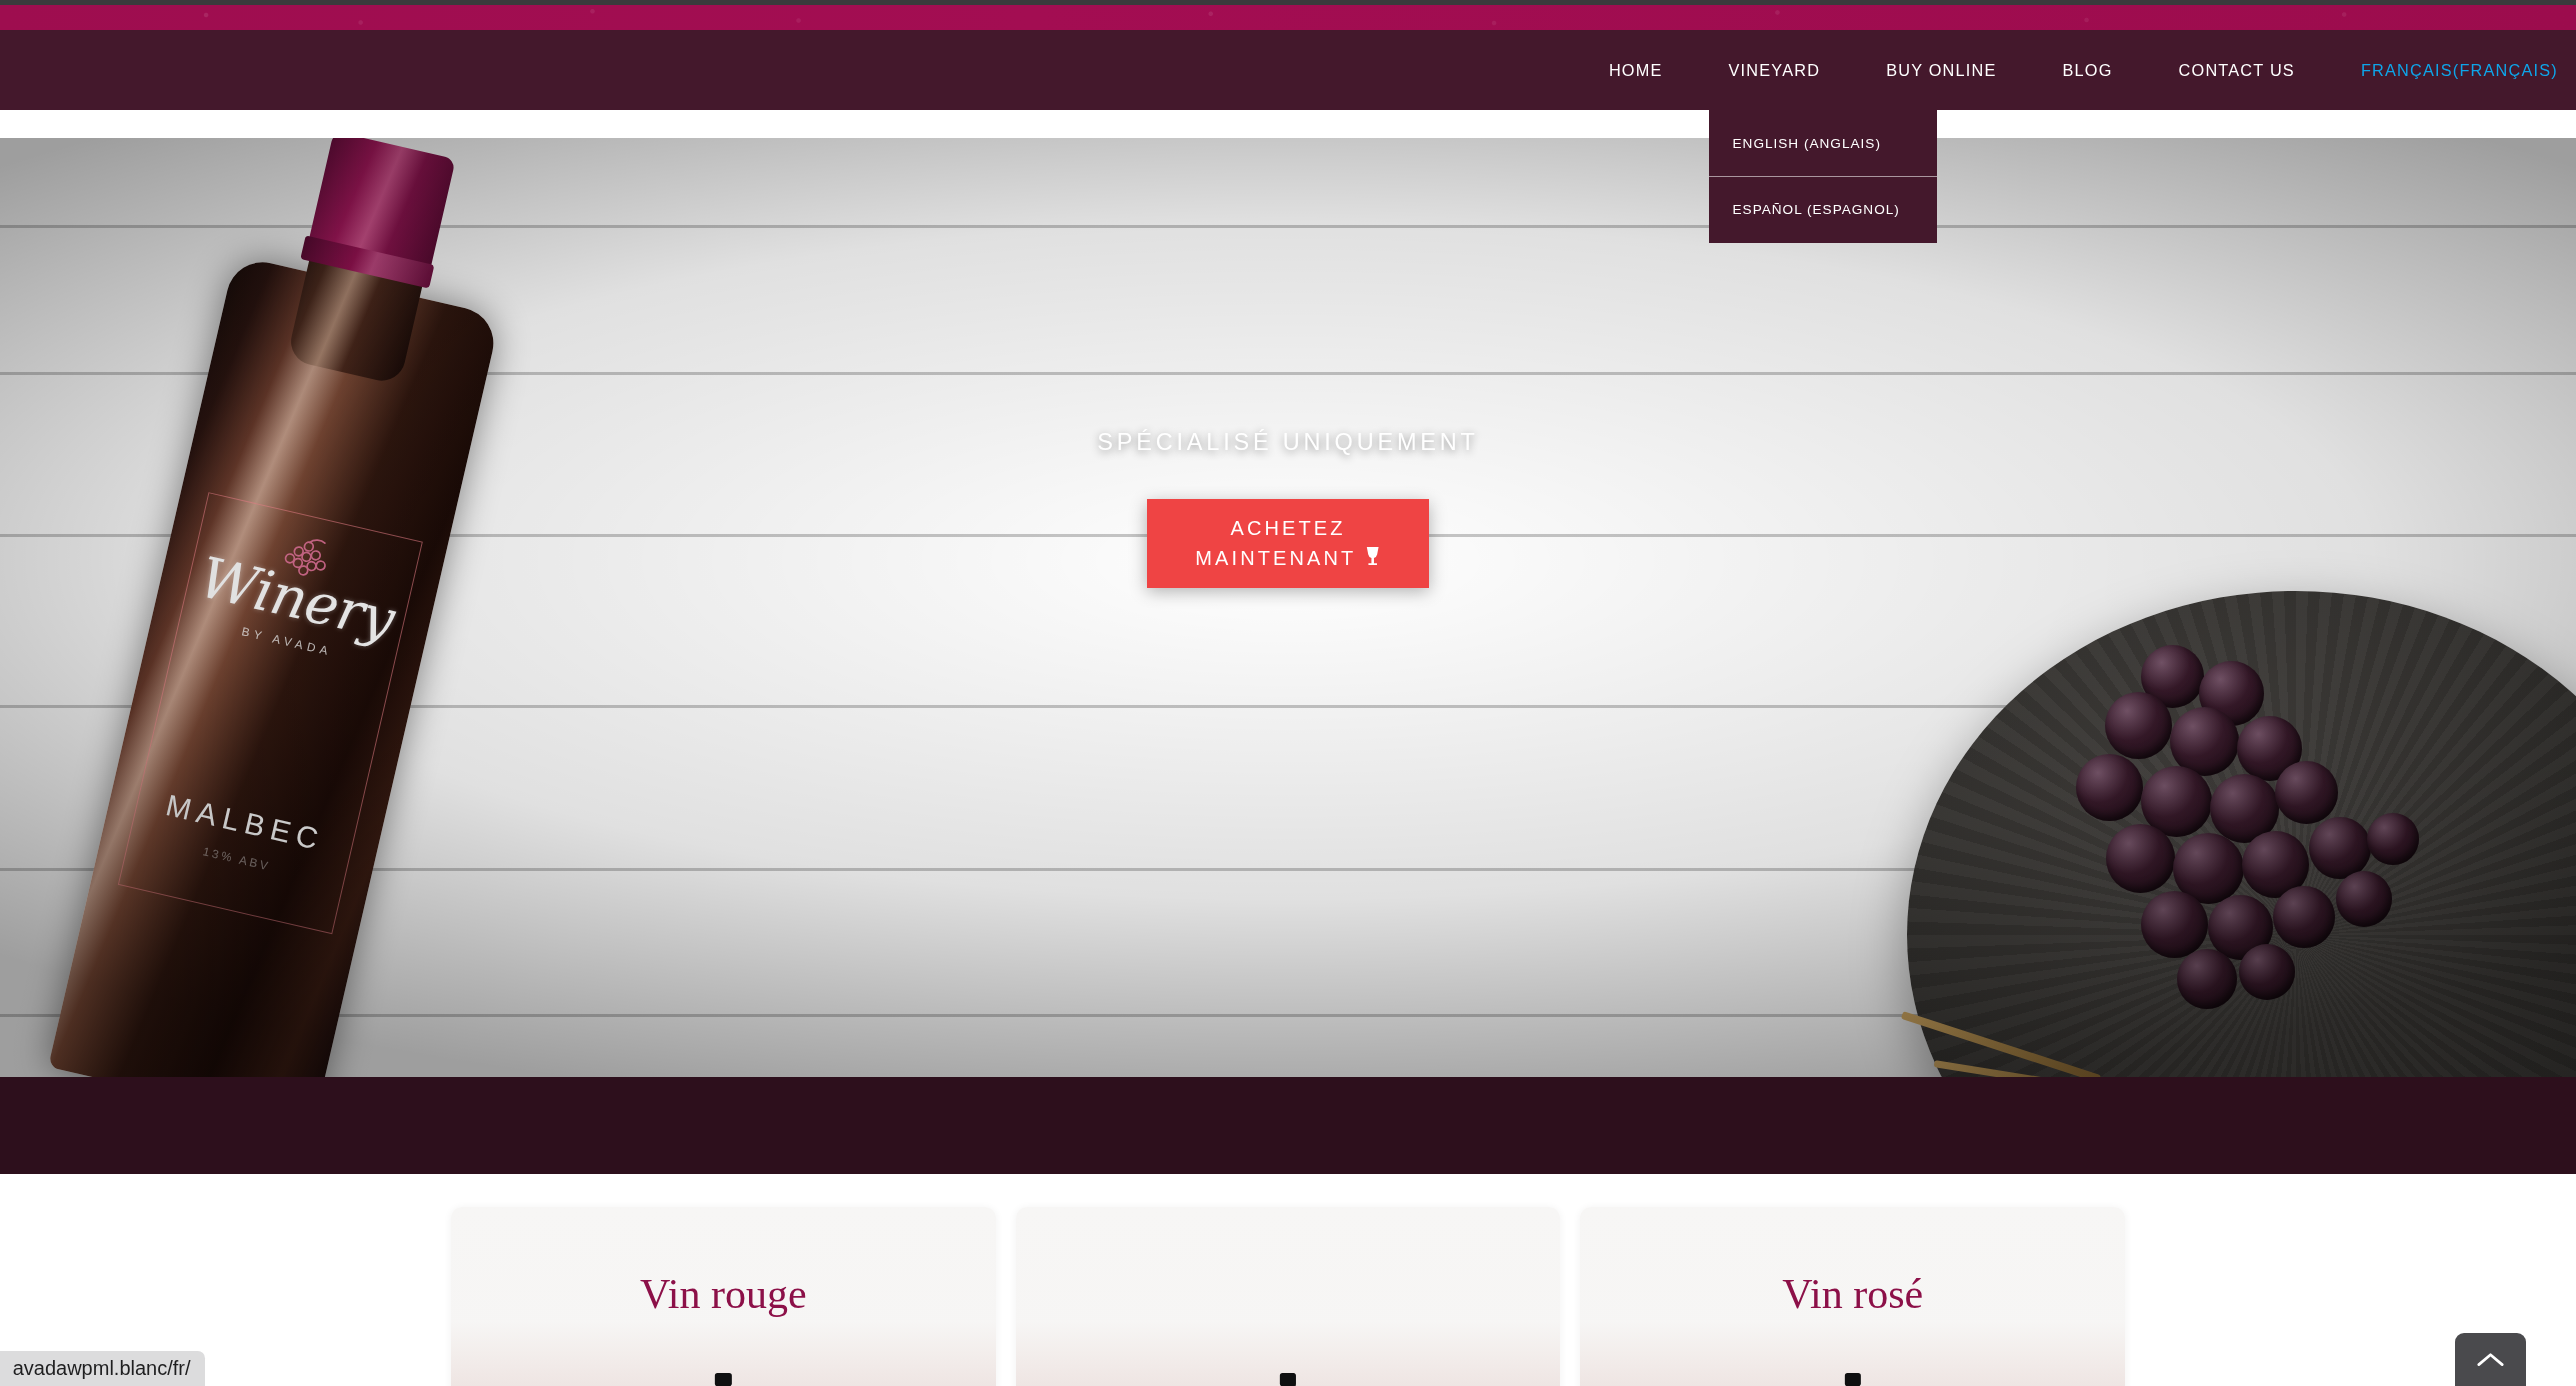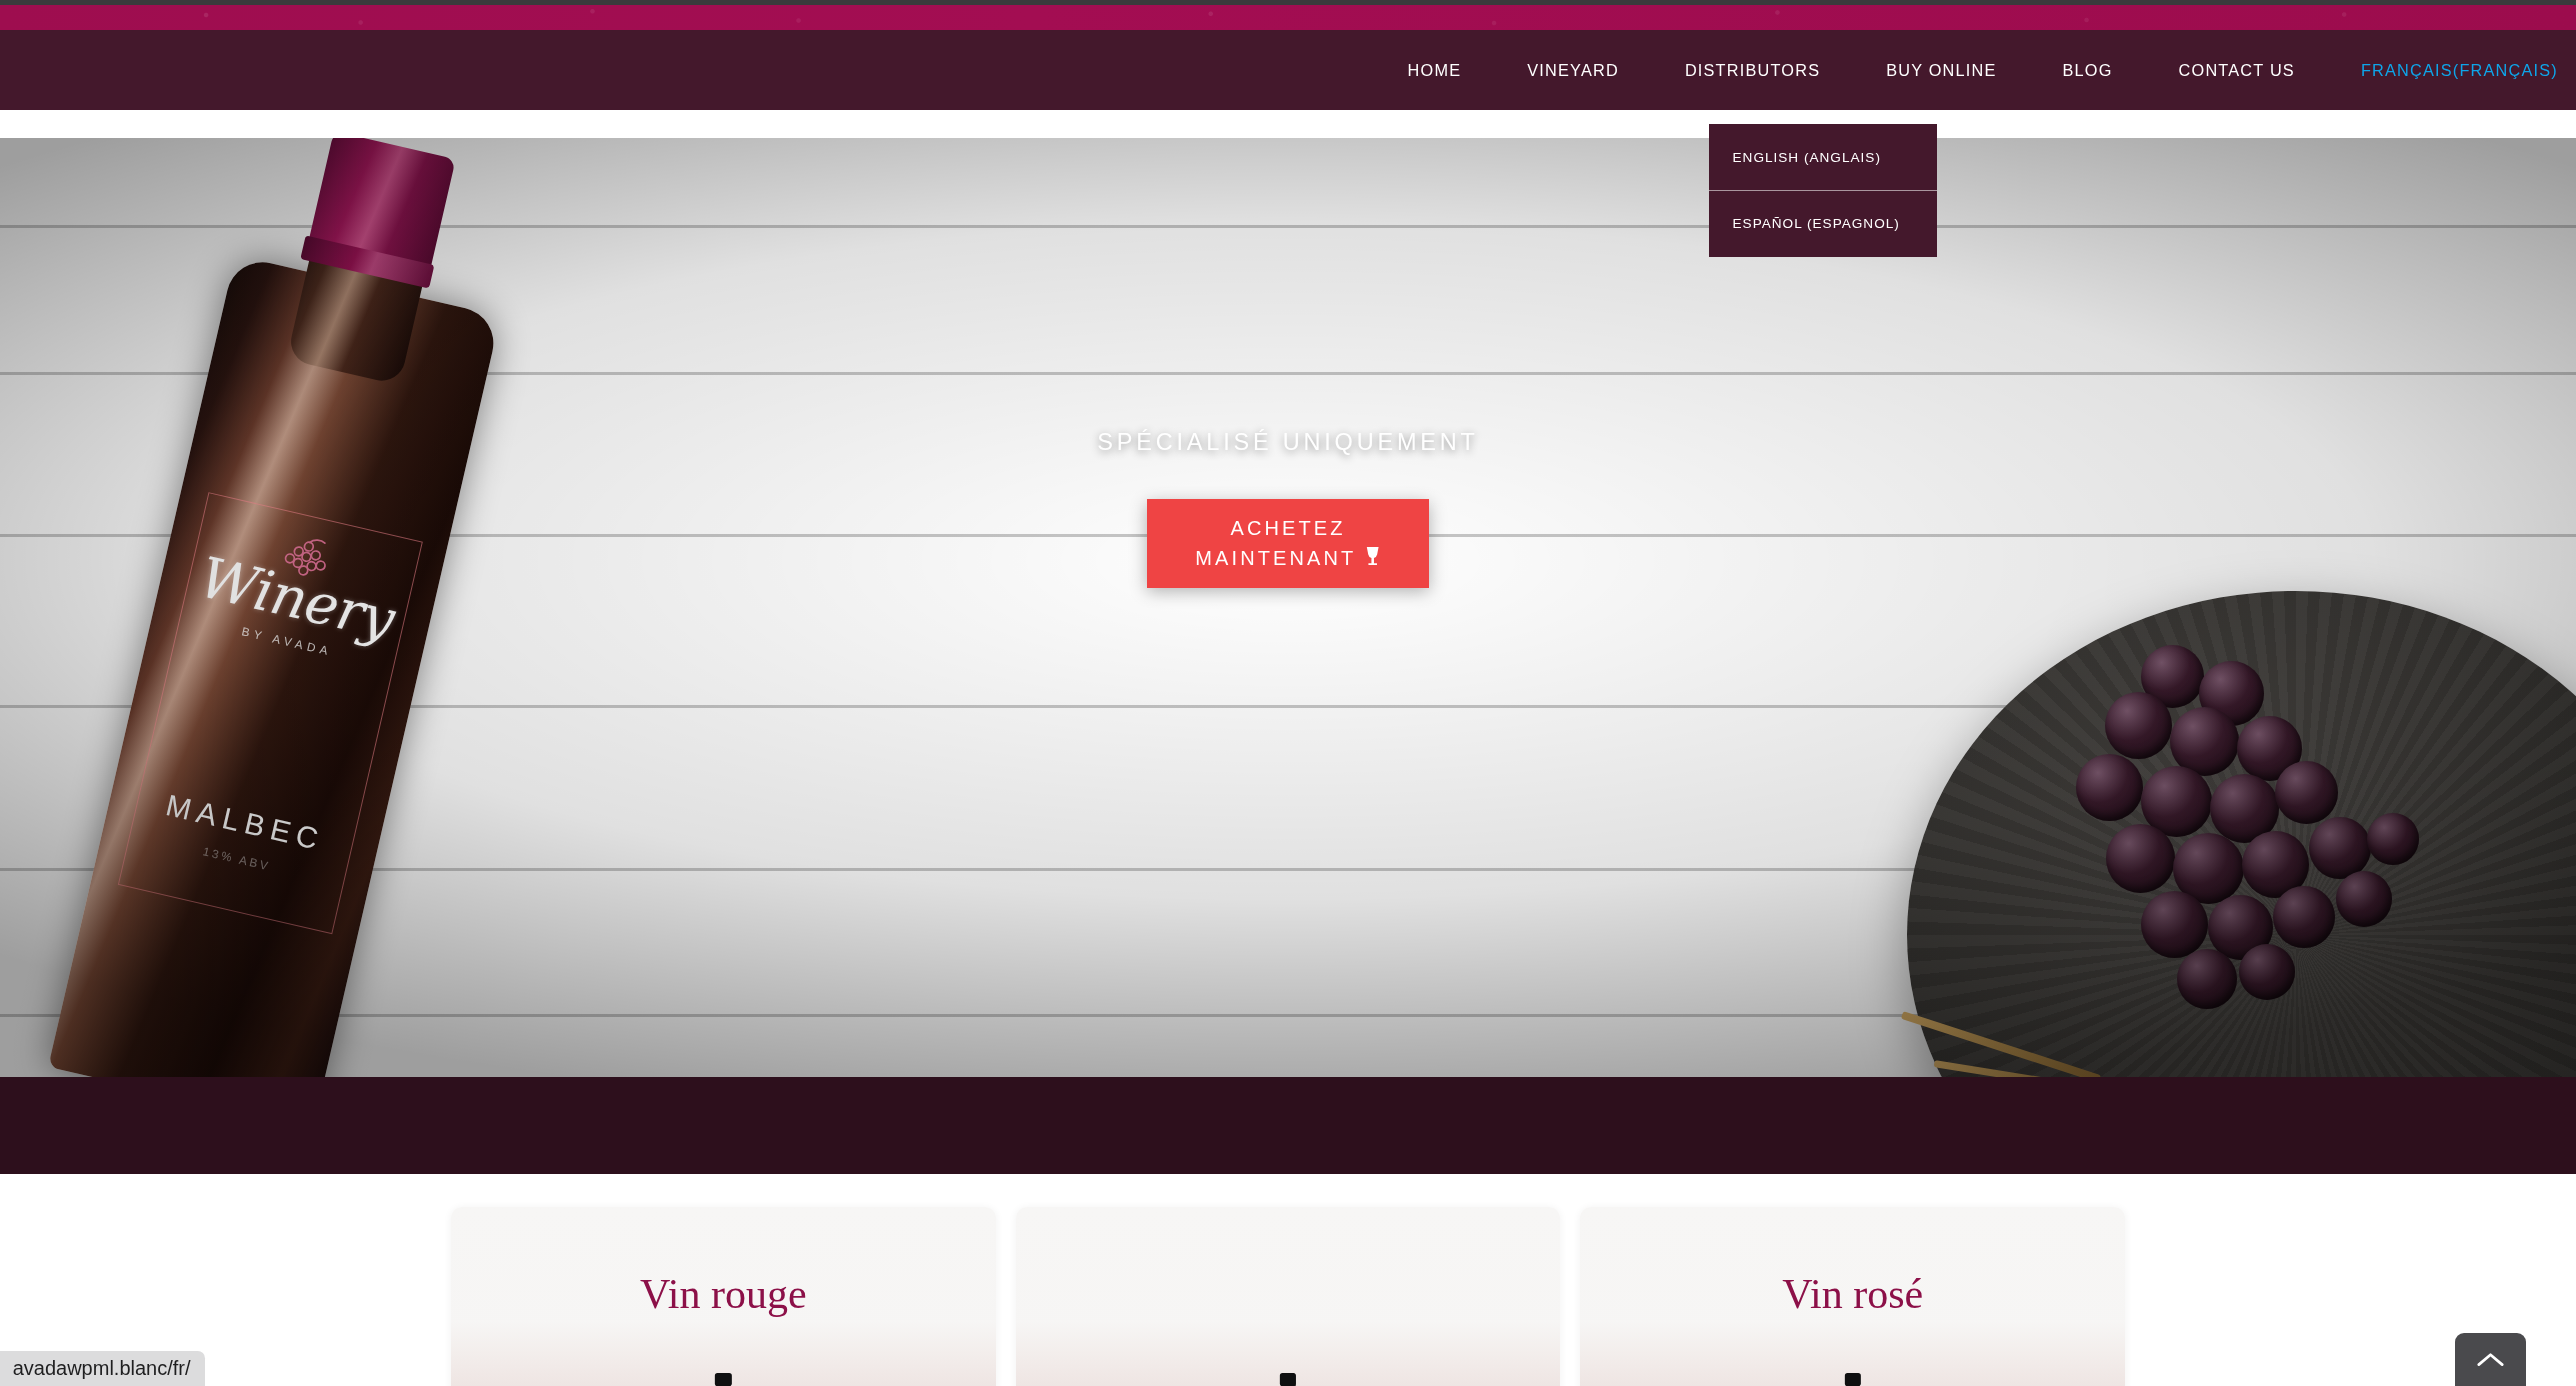--- a/index.html
+++ b/index.html
@@ -52,21 +52,21 @@
   .nav-item.lang { color:#0ea5e9; padding-right:18px; }
 
   
   .header-gap {
     position:absolute; left:0; top:110px; width:2576px; height:29px;
     background:#ffffff;
   }
 
   
   .lang-dropdown {
-    position:absolute; left:1709px; top:124px; width:228px;
+    position:absolute; left:1709px; top:110px; width:228px;
     background:#44182c;
     z-index:40;
   }
   .lang-option {
     height:66px; display:flex; align-items:center;
     padding-left:23.5px;
     color:#ffffff; font-size:13.6px; letter-spacing:1px;
     text-transform:uppercase; white-space:nowrap;
     cursor:pointer;
   }
@@ -315,21 +315,20 @@
 <div id="page">
 
   <div class="browser-top-strip"></div>
 
   <div class="top-accent-bar"></div>
 
   <div class="site-header">
     <nav class="main-nav">
       <div class="nav-item">HOME</div>
       <div class="nav-item">VINEYARD</div>
-      <div class="nav-item">DISTRIBUTORS</div>
       <div class="nav-item">BUY ONLINE</div>
       <div class="nav-item">BLOG</div>
       <div class="nav-item">CONTACT US</div>
       <div class="nav-item lang">FRANÇAIS(FRANÇAIS)</div>
     </nav>
   </div>
 
   <div class="header-gap"></div>
 
   <div class="lang-dropdown">

